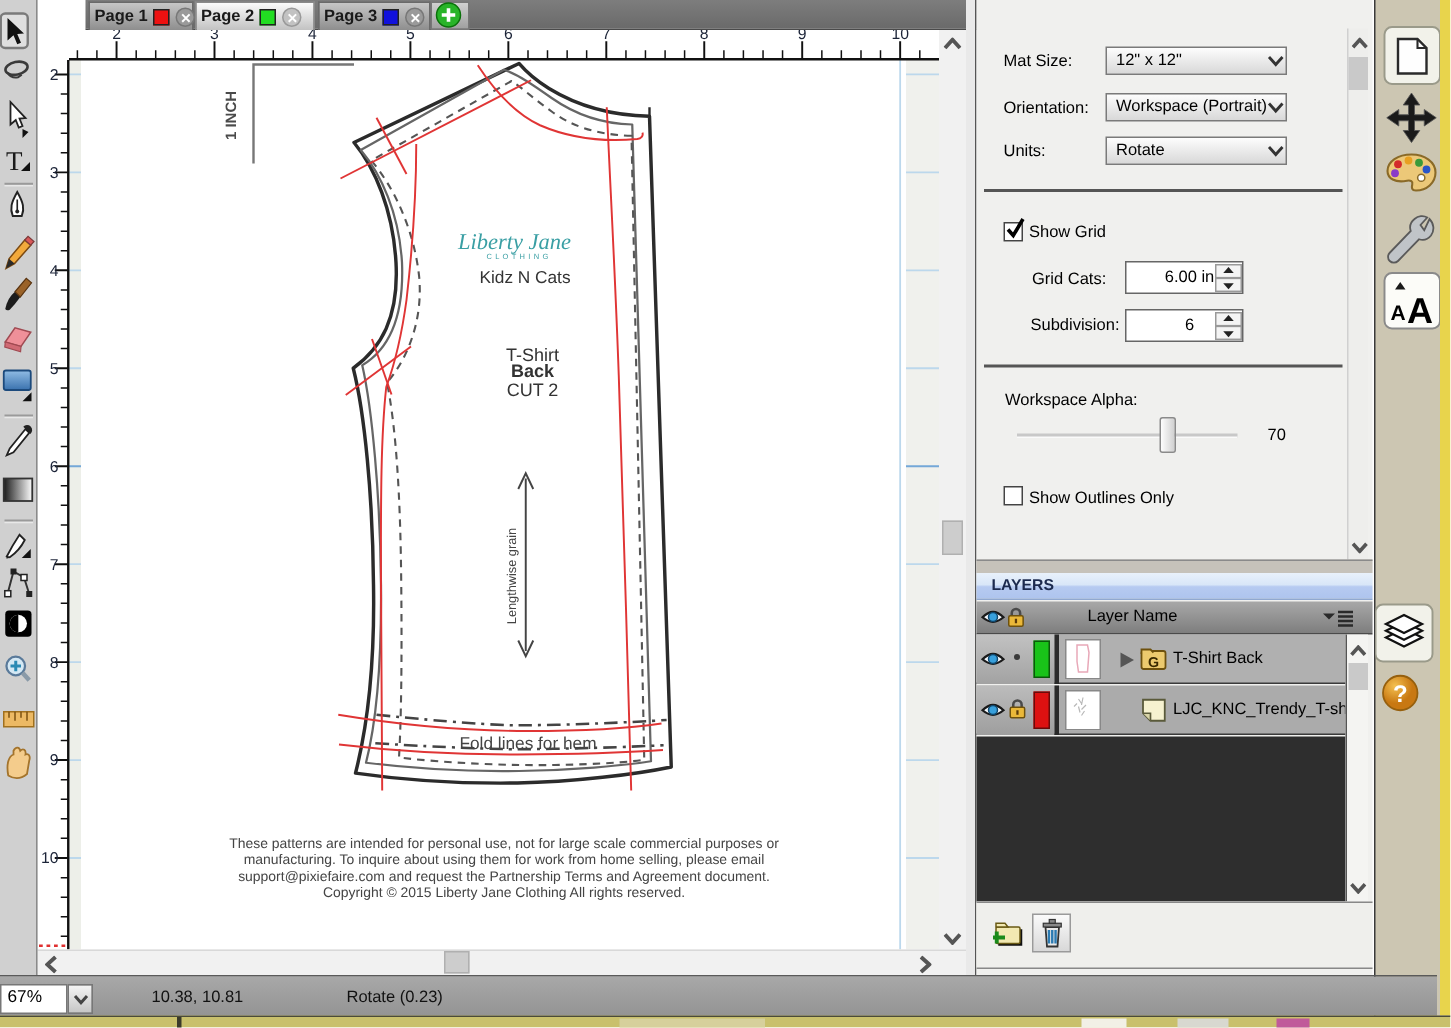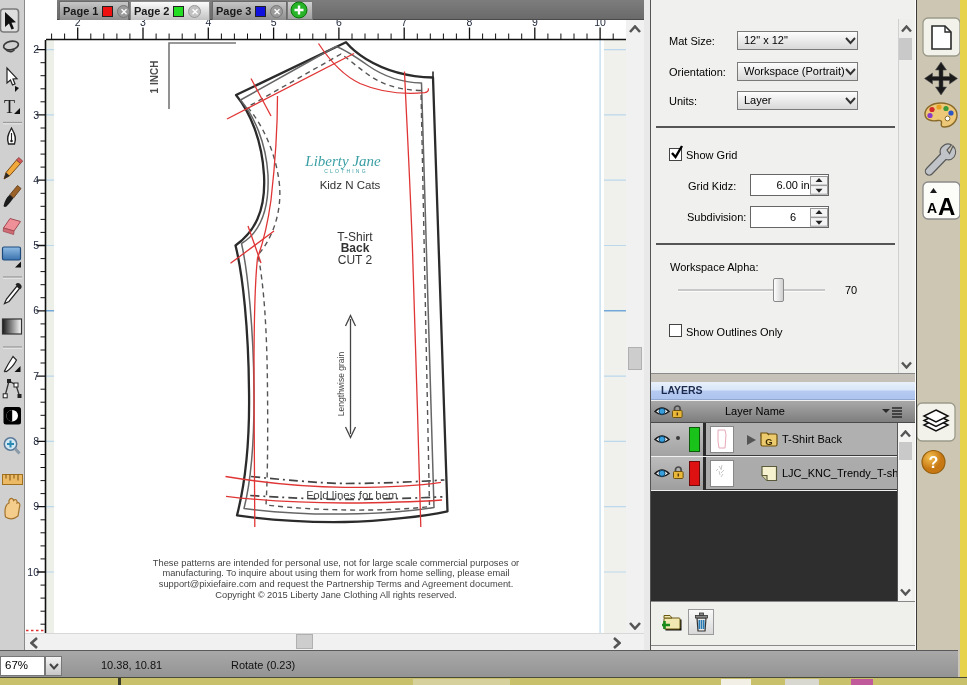--- a/index.html
+++ b/index.html
@@ -258,37 +258,37 @@
 
 <div class="abs" id="gapstrip"></div>
 
 <div class="abs" id="rightpanel">
 
   <div class="lbl" style="left:18px;top:35px">Mat Size:</div>
   <div class="dd" style="left:86px;top:31px;width:121px">12" x 12"</div>
   <div class="lbl" style="left:18px;top:66px">Orientation:</div>
   <div class="dd" style="left:86px;top:62px;width:121px">Workspace (Portrait)</div>
   <div class="lbl" style="left:18px;top:95px">Units:</div>
-  <div class="dd" style="left:86px;top:91px;width:121px">Layer</div>
+  <div class="dd" style="left:86px;top:91px;width:121px">Rotate</div>
   <svg class="ddv" style="left:194px;top:36px;position:absolute" width="11" height="9">
       <path d="M 1 2 L 5.5 7 L 10 2" stroke="#333" stroke-width="1.9" fill="none"></path>
     </svg>
   <svg class="ddv" style="left:194px;top:67px;position:absolute" width="11" height="9">
       <path d="M 1 2 L 5.5 7 L 10 2" stroke="#333" stroke-width="1.9" fill="none"></path>
     </svg>
   <svg class="ddv" style="left:194px;top:96px;position:absolute" width="11" height="9">
       <path d="M 1 2 L 5.5 7 L 10 2" stroke="#333" stroke-width="1.9" fill="none"></path>
     </svg>
   <div class="sep" style="top:126px"></div>
   <div class="cb" style="left:18px;top:148px"></div>
   <svg style="position:absolute;left:19px;top:144px" width="15" height="17">
       <path d="M 2,9 L 5.5,13 L 12,2" stroke="#000" stroke-width="2.4" fill="none"></path>
     </svg>
   <div class="lbl" style="left:35px;top:149px">Show Grid</div>
-  <div class="lbl" style="left:37px;top:180px">Grid Kidz:</div>
+  <div class="lbl" style="left:37px;top:180px">Grid Cats:</div>
   <div class="spin" style="left:99px;top:174px">6.00 in</div>
   <div class="lbl" style="left:36px;top:211px">Subdivision:</div>
   <div class="spin" style="left:99px;top:206px">6</div>
   <svg style="position:absolute;left:159px;top:176px" width="18" height="19">
     <rect x="0.5" y="0.5" width="17" height="8.6" fill="#f4f4f4" stroke="#999"></rect>
     <rect x="0.5" y="9.6" width="17" height="8.6" fill="#f4f4f4" stroke="#999"></rect>
     <path d="M 5.5,6 l 3.5,-4 l 3.5,4 z" fill="#222"></path>
     <path d="M 5.5,12.8 l 3.5,4 l 3.5,-4 z" fill="#222"></path>
   </svg>
   <svg style="position:absolute;left:159px;top:208px" width="18" height="19">

